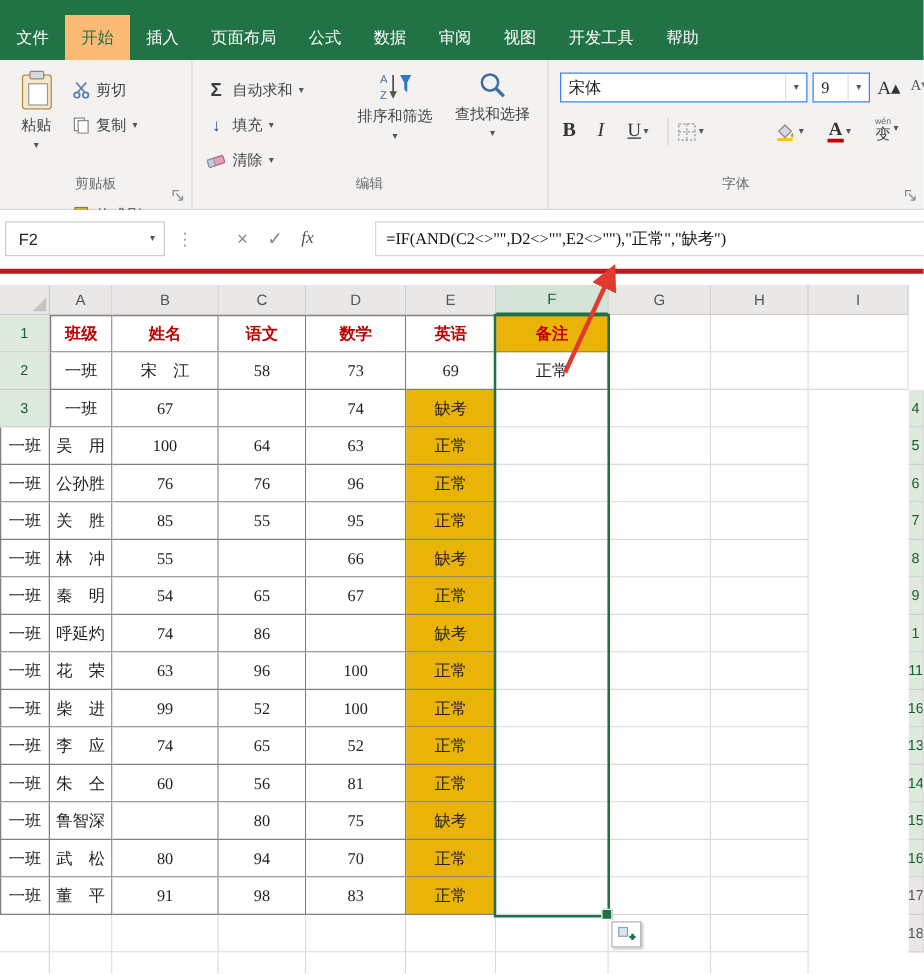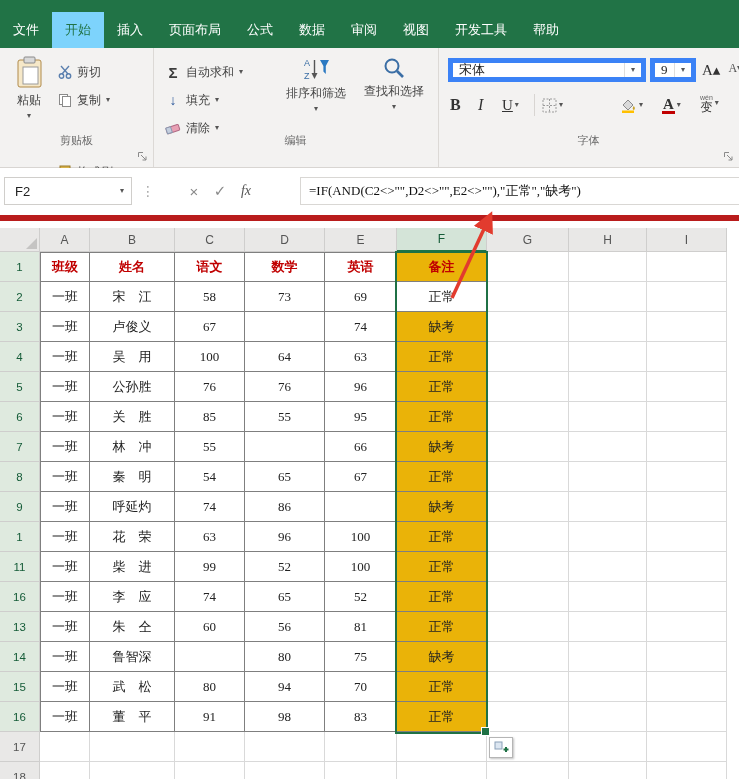--- a/index.html
+++ b/index.html
@@ -2,55 +2,55 @@
 <html><head>
 <meta charset="utf-8">
 <style>
   html,body{margin:0;padding:0;}
   body{width:739px;height:779px;overflow:hidden;position:relative;background:#fff;
        font-family:"Liberation Sans","DejaVu Sans",sans-serif;}
 
   
   .tabbar{position:absolute;left:0;top:0;width:739px;height:48px;background:#217346;display:flex;align-items:flex-end;}
   .tab{color:#fff;font-size:13px;line-height:36px;height:36px;padding:0 13px;white-space:nowrap;cursor:default;}
-  .tab.active{background:#7dd3fc;color:#217346;}
+  .tab.active{background:#fdba74;color:#217346;}
 
   
   .ribbon{position:absolute;left:0;top:48px;width:739px;height:119px;background:#f3f2f1;border-bottom:1px solid #d8d5d2;font-size:12px;color:#444;}
   .rgroup{position:absolute;top:0;height:119px;border-right:1px solid #dcd9d6;}
   .g-clip{left:0;width:153px;}
   .g-edit{left:153px;width:285px;}
   .g-font{left:438px;width:301px;border-right:none;}
-  .glabel{position:absolute;bottom:19px;left:0;right:0;text-align:center;font-size:11px;color:#6a6a6a;}
+  .glabel{position:absolute;bottom:13px;left:0;right:0;text-align:center;font-size:11px;color:#6a6a6a;}
   .launcher{position:absolute;bottom:5px;right:5px;}
   .bigbtn{position:absolute;display:flex;flex-direction:column;align-items:center;gap:3px;text-align:center;padding-top:2px;box-sizing:border-box;}
   .smallitem{position:absolute;display:flex;align-items:center;gap:5px;height:24px;white-space:nowrap;}
   .dd{font-size:8px;color:#555;line-height:1;}
   .sigma{font-size:15px;font-weight:bold;color:#3c3c3c;width:16px;text-align:center;}
   .fillarrow{font-size:14px;font-weight:bold;color:#2b579a;width:16px;text-align:center;}
 
   
-  .combo{position:absolute;background:#fff;border:5px solid #3b82f6;height:24px;display:flex;align-items:center;box-sizing:border-box;}
+  .combo{position:absolute;background:#fff;border:1px solid #3b82f6;height:24px;display:flex;align-items:center;box-sizing:border-box;}
   .combo .val{flex:1;padding-left:6px;font-size:13px;color:#222;font-family:"Liberation Serif","DejaVu Serif",serif;}
   .combo .ddbox{width:16px;text-align:center;border-left:1px solid #e0dedb;align-self:stretch;display:flex;align-items:center;justify-content:center;}
   .fsz{position:absolute;top:13px;display:flex;gap:8px;font-family:"Liberation Serif","DejaVu Serif",serif;color:#333;}
   .fsz .ga{font-size:15px;}
   .fsz .gb{font-size:12px;color:#555;}
   .fmt{position:absolute;display:flex;align-items:center;gap:2px;height:26px;}
   .boldb{font-family:"Liberation Serif","DejaVu Serif",serif;font-weight:bold;font-size:16px;color:#333;}
   .italb{font-family:"Liberation Serif","DejaVu Serif",serif;font-style:italic;font-size:16px;color:#333;}
   .undlb{font-family:"Liberation Serif","DejaVu Serif",serif;font-size:15px;text-decoration:underline;color:#333;}
   .acolor{font-family:"Liberation Serif","DejaVu Serif",serif;font-weight:bold;font-size:15px;line-height:14px;border-bottom:3px solid #c00000;padding:0 1px;color:#333;}
   .vsep{position:absolute;top:46px;width:1px;height:22px;background:#d8d5d2;}
   .ph{display:flex;flex-direction:column;align-items:center;line-height:1;}
   .ph .py{font-size:7px;color:#666;}
   .ph .hz{font-size:12px;color:#333;}
 
   
-  .fbar{position:absolute;left:0;top:168px;width:739px;height:47px;background:#fff;border-bottom:6px solid #b91c1c;}
+  .fbar{position:absolute;left:0;top:168px;width:739px;height:47px;background:#fff;border-bottom:4px solid #b91c1c;}
   .namebox{position:absolute;left:4px;top:9px;width:128px;height:28px;background:#fff;border:1px solid #d0cecb;box-sizing:border-box;display:flex;align-items:center;}
   .namebox .val{flex:1;padding-left:10px;font-size:13px;color:#222;}
   .namebox .ddbox{width:18px;text-align:center;}
   .dots{position:absolute;left:141px;top:15px;color:#aaa;font-size:14px;}
   .fbtn{position:absolute;top:9px;height:28px;display:flex;align-items:center;justify-content:center;color:#8a8a8a;font-size:15px;width:24px;}
   .fxi{font-family:"Liberation Serif","DejaVu Serif",serif;font-style:italic;color:#555;font-size:14px;}
   .finput{position:absolute;left:300px;top:9px;right:0;height:28px;border:1px solid #d9d7d4;border-right:none;box-sizing:border-box;background:#fff;display:flex;align-items:center;}
   .finput .val{padding-left:8px;font-family:"Liberation Serif","DejaVu Serif",serif;font-size:13px;color:#111;white-space:nowrap;}
 
   
@@ -289,21 +289,20 @@
       <div class="c tbl">58</div>
       <div class="c tbl">73</div>
       <div class="c tbl">69</div>
       <div class="c tbl gray act">正常</div>
       <div class="c"></div>
       <div class="c"></div>
       <div class="c"></div>
       <div class="fillc"></div>
       <div class="rh sel">3</div>
       <div class="c tbl lft">一班</div>
-      <div class="c tbl">卢俊义</div>
       <div class="c tbl">67</div>
       <div class="c tbl"></div>
       <div class="c tbl">74</div>
       <div class="c tbl gray">缺考</div>
       <div class="c"></div>
       <div class="c"></div>
       <div class="c"></div>
       <div class="fillc"></div>
       <div class="rh sel">4</div>
       <div class="c tbl lft">一班</div>

